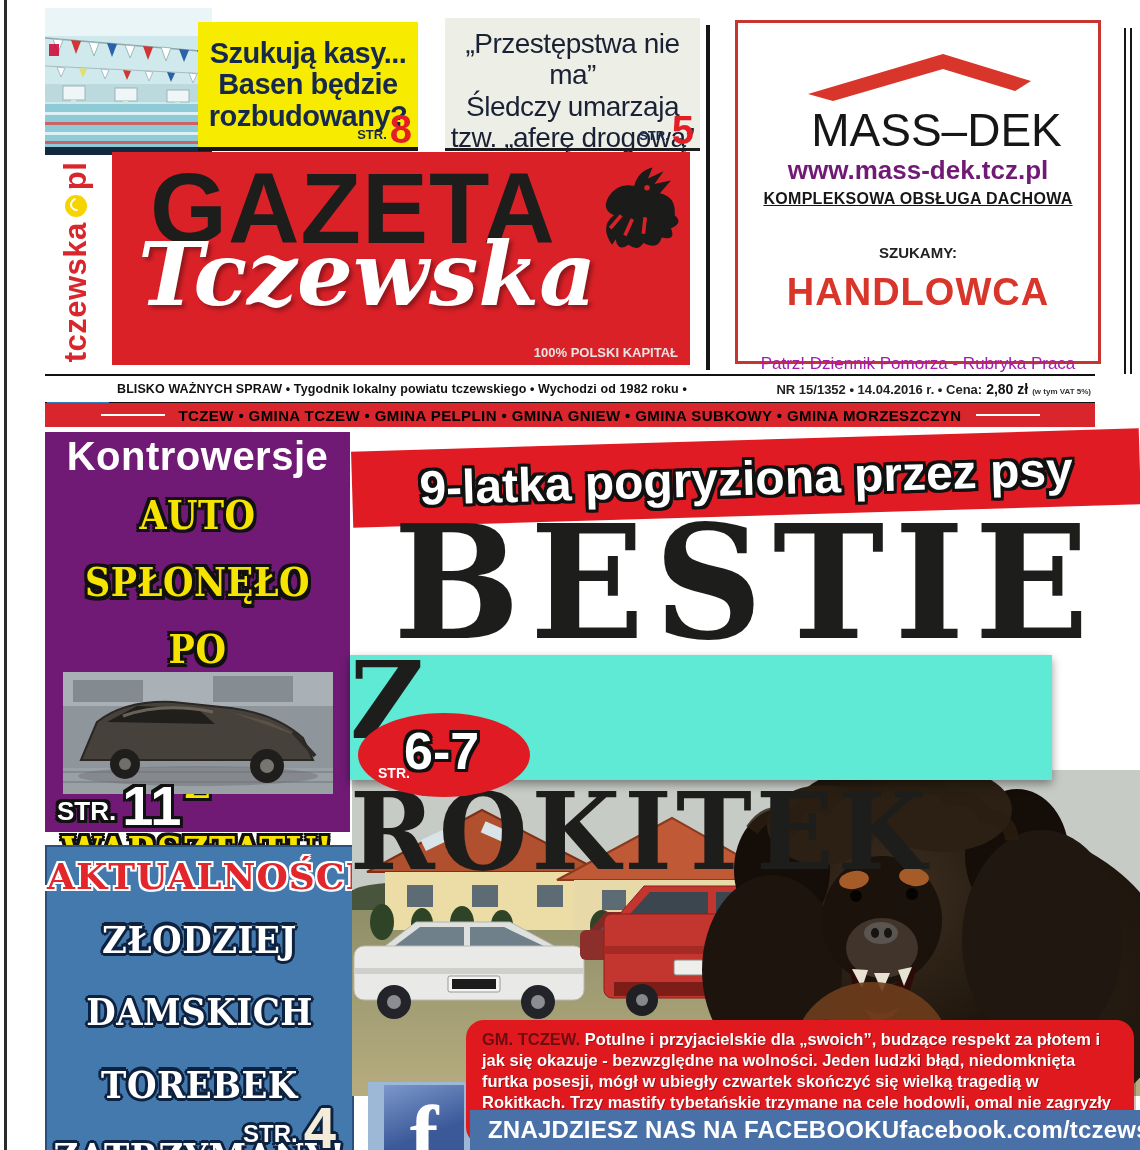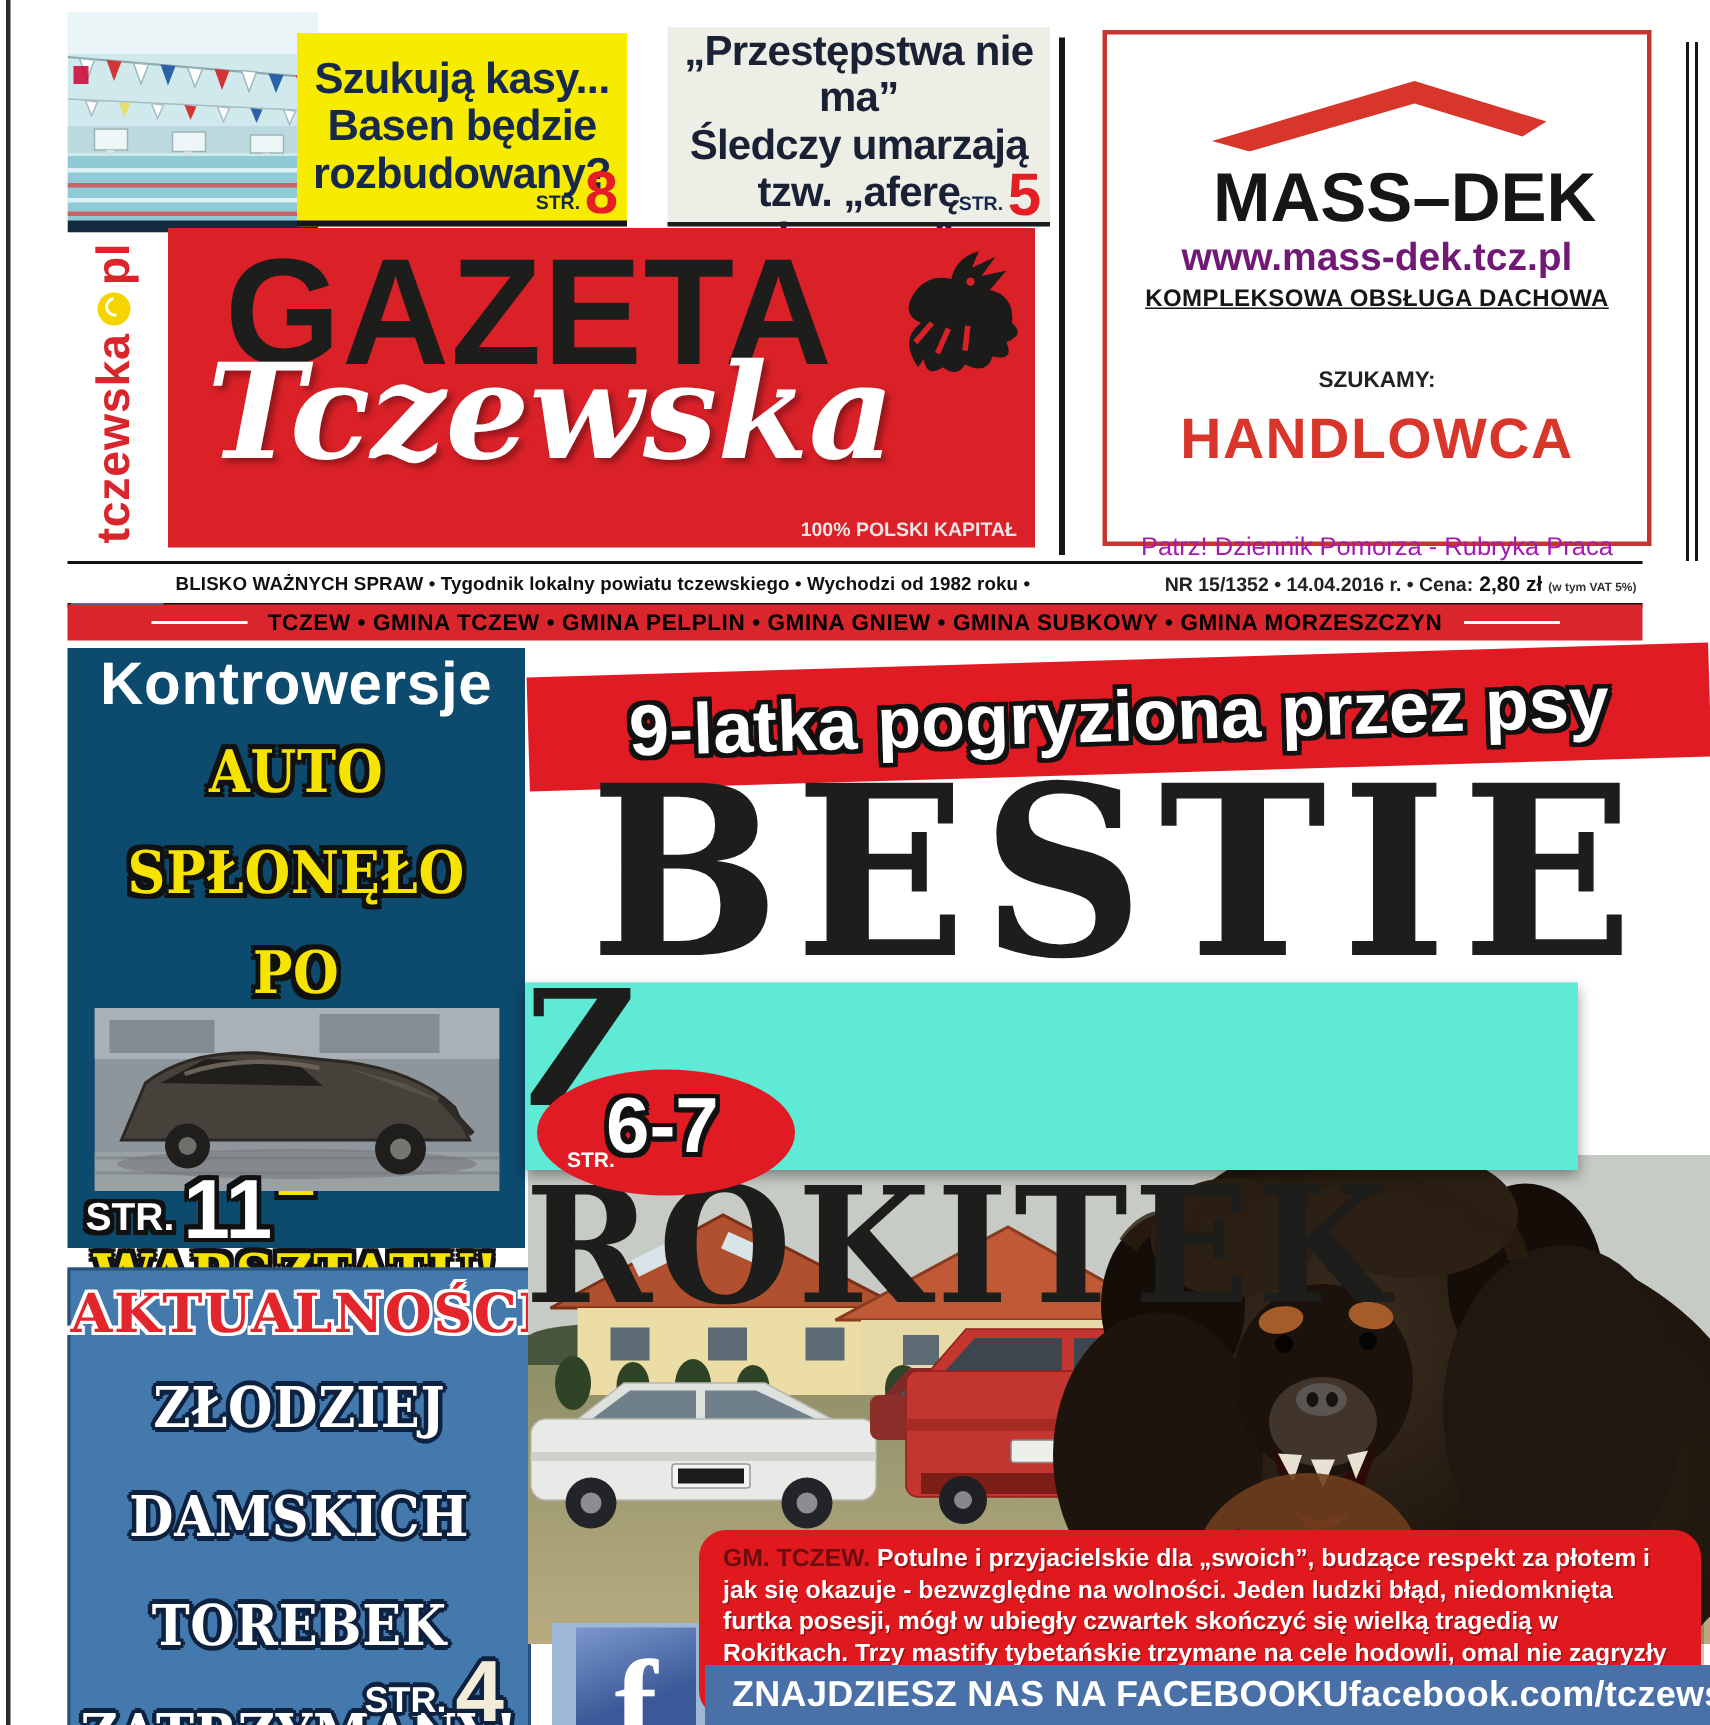--- a/index.html
+++ b/index.html
@@ -20,31 +20,31 @@
   .pool-photo{left:45px;top:8px;width:167px;height:147px;}
   .teaser-yellow{left:198px;top:22px;width:220px;height:125px;background:#f7ec00;
      border-bottom:4px solid #151515;text-align:center;}
   .teaser-yellow .tt{font-weight:800;font-size:29px;line-height:1.08;color:#16294d;
      letter-spacing:-0.5px;padding-top:16px;}
   .pgref{position:absolute;right:6px;bottom:-2px;display:flex;align-items:flex-end;gap:3px;}
   .pgref .lbl{font-weight:800;font-size:13px;color:#16294d;padding-bottom:7px;}
   .pgref .num{font-weight:800;font-size:40px;line-height:40px;color:#e31e24;}
   .teaser-gray{left:445px;top:18px;width:255px;height:130px;background:#edefe7;
      border-bottom:3px solid #1c1c1c;text-align:center;}
-  .teaser-gray .tt{font-weight:700;font-size:28px;line-height:1.12;color:#1a2134;
-     letter-spacing:-0.5px;}
+  .teaser-gray .tt{font-weight:400;font-size:28px;line-height:1.12;color:#1a2134;
+     letter-spacing:-0.5px;padding-top:10px;}
   .vdiv{left:706px;top:25px;width:4px;height:345px;background:#161616;}
   .vline-right{left:1124px;top:28px;width:8px;height:346px;
      background:linear-gradient(90deg,#161616 0 2px,#fff 2px 6px,#161616 6px 8px);}
   .pageline-left{left:4px;top:0;width:3px;height:1150px;background:#2b2b2b;}
 
   
   .ad{left:735px;top:20px;width:360px;height:338px;background:#fff;border:3px solid #c8342f;
       text-align:center;}
-  .ad .brand{font-weight:700;font-size:46px;letter-spacing:0;color:#161616;line-height:1;margin-top:2px;padding-left:37px;}
+  .ad .brand{font-weight:400;font-size:46px;letter-spacing:0;color:#161616;line-height:1;margin-top:2px;padding-left:37px;}
   .ad .url{font-weight:700;font-size:26px;color:#701a75;margin-top:2px;}
   .ad .tag{font-weight:800;font-size:16px;color:#161616;margin-top:4px;letter-spacing:0.3px;text-decoration:underline;}
   .ad .seek{font-weight:800;font-size:15px;color:#222;margin-top:36px;}
   .ad .pos{font-weight:900;font-size:38px;color:#d8352b;letter-spacing:1px;margin-top:10px;}
   .ad .note{font-weight:500;font-size:17px;color:#a21caf;margin-top:40px;}
 
   
   .site-vert{left:-39px;top:234px;width:230px;height:56px;transform:rotate(-90deg);
      display:flex;align-items:center;justify-content:center;gap:5px;}
   .site-vert .w{font-weight:900;font-size:31px;color:#d8262c;letter-spacing:0.5px;}
@@ -70,21 +70,21 @@
   .issue-wrap{margin-left:auto;display:flex;align-items:baseline;gap:4px;padding-right:4px;}
   .issue{font-weight:700;font-size:13px;color:#222;}
   .price{font-weight:900;font-size:14px;color:#111;}
   .vat{font-weight:600;font-size:8px;color:#333;}
   .regionbar{left:45px;top:403px;width:1050px;height:24px;background:#d8262c;
      display:flex;align-items:center;justify-content:center;gap:14px;}
   .regionbar .line{height:2px;width:64px;background:#fff;}
   .regionbar .txt{color:#000000;font-weight:800;font-size:15px;letter-spacing:0.4px;white-space:nowrap;}
 
   
-  .box-red{left:45px;top:432px;width:305px;height:400px;background:#0c4a6e;}
+  .box-red{left:45px;top:432px;width:305px;height:400px;background:#701a75;}
   .box-red .kick{font-weight:800;font-size:40px;color:#fff;text-align:center;line-height:1.1;
      padding-top:2px;letter-spacing:0.5px;}
   .yellow-lines{margin-top:4px;text-align:center;font-family:"DejaVu Serif",serif;font-weight:900;
      font-size:35px;line-height:60px;color:#f6e400;letter-spacing:0.5px;
      display:block;transform:scaleY(1.12);transform-origin:top;}
   .car-photo{position:absolute;left:18px;top:240px;width:270px;height:122px;}
   .strref{position:absolute;display:flex;align-items:flex-end;gap:6px;color:#fff;}
   .strref .lbl{font-weight:800;}
   .strref .num{font-weight:800;line-height:0.85;}
   .box-red .strref{left:12px;bottom:2px;}

